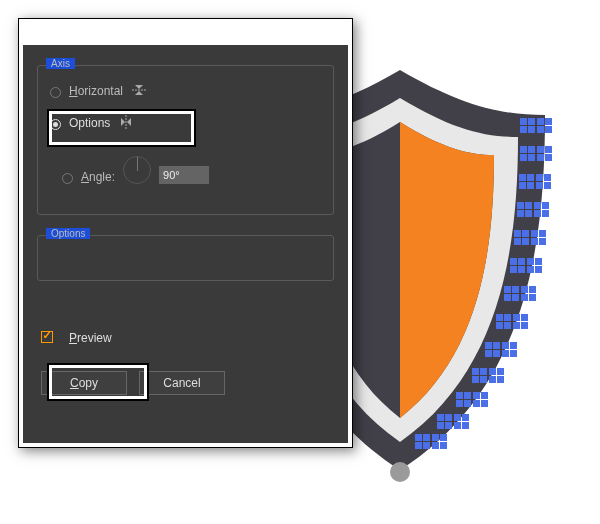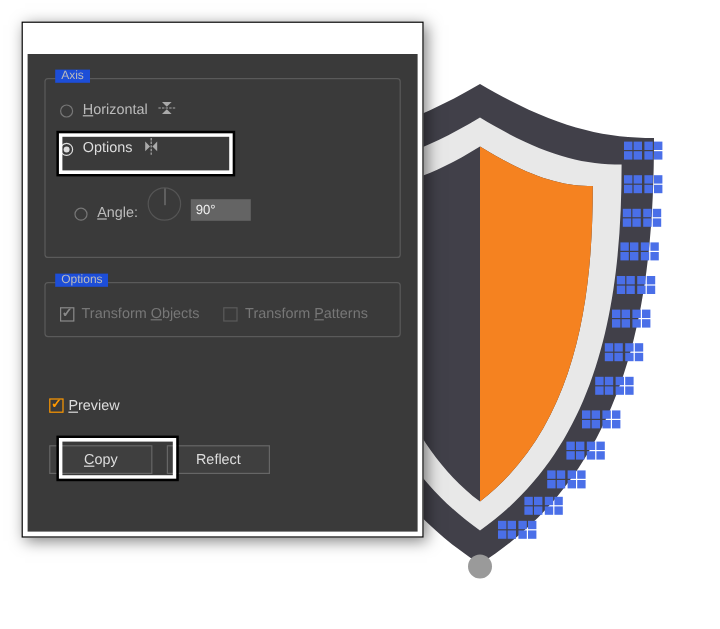--- a/index.html
+++ b/index.html
@@ -18,21 +18,21 @@
   .icon{width:16px;height:16px}
   .angle-knob{width:28px;height:28px;border:1px solid #555;border-radius:50%;background:#3a3a3a;position:relative}
   .angle-knob::after{content:"";position:absolute;left:50%;top:0;width:1px;height:14px;background:#777}
   .deg-input{width:50px;height:18px;background:#646464;border:none;color:#eee;font-size:11px;padding-left:4px}
   .options{left:14px;top:190px;right:14px;height:46px}
   .chk{width:12px;height:12px;border:1px solid #777;position:relative;display:inline-block}
   .chk.checked{border-color:#ccc}
   .chk.checked::after{content:"✓";position:absolute;left:.5px;top:-3px;color:#ccc;font-size:11px;font-weight:bold}
   .chk.orange.checked::after{color:#f90}
   .chk.orange.checked{border-color:#f90}
-  .preview-row{position:absolute;left:18px;top:286px;display:flex;align-items:center;gap:4px;color:#ddd;font-size:12px}
+  .preview-row{position:absolute;left:18px;top:286px;display:flex;align-items:flex-start;gap:16px;color:#ddd;font-size:12px}
   .btn-row{position:absolute;left:18px;top:326px;display:flex;gap:12px}
   .btn{width:86px;height:24px;background:#3f3f3f;border:1px solid #666;color:#ddd;font-size:12px;display:flex;align-items:center;justify-content:center;cursor:pointer}
   .hl{position:absolute;border:3px solid #fff;outline:2px solid #000;pointer-events:none}
   .hl-vert{left:30px;top:92px;width:145px;height:34px}
   .hl-copy{left:30px;top:346px;width:98px;height:34px}
   .underline{text-decoration:underline}
   .disabled{color:#777}
 </style>
 </head>
 <body>
@@ -115,35 +115,28 @@
       <div class="row" style="left:24px;top:90px">
         <span class="radio"></span>
         <span><span class="underline">A</span>ngle:</span>
         <span class="angle-knob"></span>
         <input class="deg-input" value="90°" style="">
       </div>
     </div>
 
     <div class="fieldset options">
       <span class="legend">Options</span>
-      <div class="row disabled" style="left:12px;top:18px;gap:6px">
-        <span class="chk checked" style="opacity:.55"></span>
-        <span>Transform <span class="underline">O</span>bjects</span>
-        <span style="width:8px"></span>
-        <span class="chk" style="opacity:.55"></span>
-        <span>Transform <span class="underline">P</span>atterns</span>
-      </div>
     </div>
 
     <div class="preview-row">
       <span class="chk orange checked"></span>
       <span><span class="underline">P</span>review</span>
     </div>
 
     <div class="btn-row">
       <div class="btn"><span class="underline">C</span>opy</div>
-      <div class="btn">Reflect</div>
+      <div class="btn">Cancel</div>
     </div>
   </div>
 
   <div class="hl hl-vert"></div>
   <div class="hl hl-copy"></div>
 </div>
 
 </body></html>

